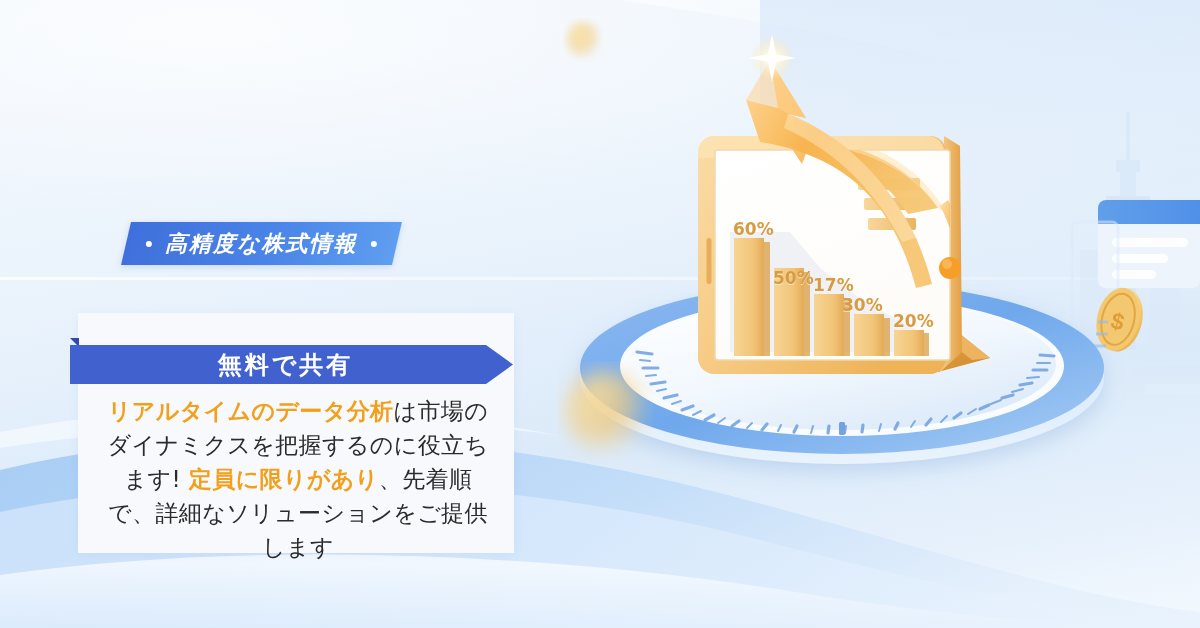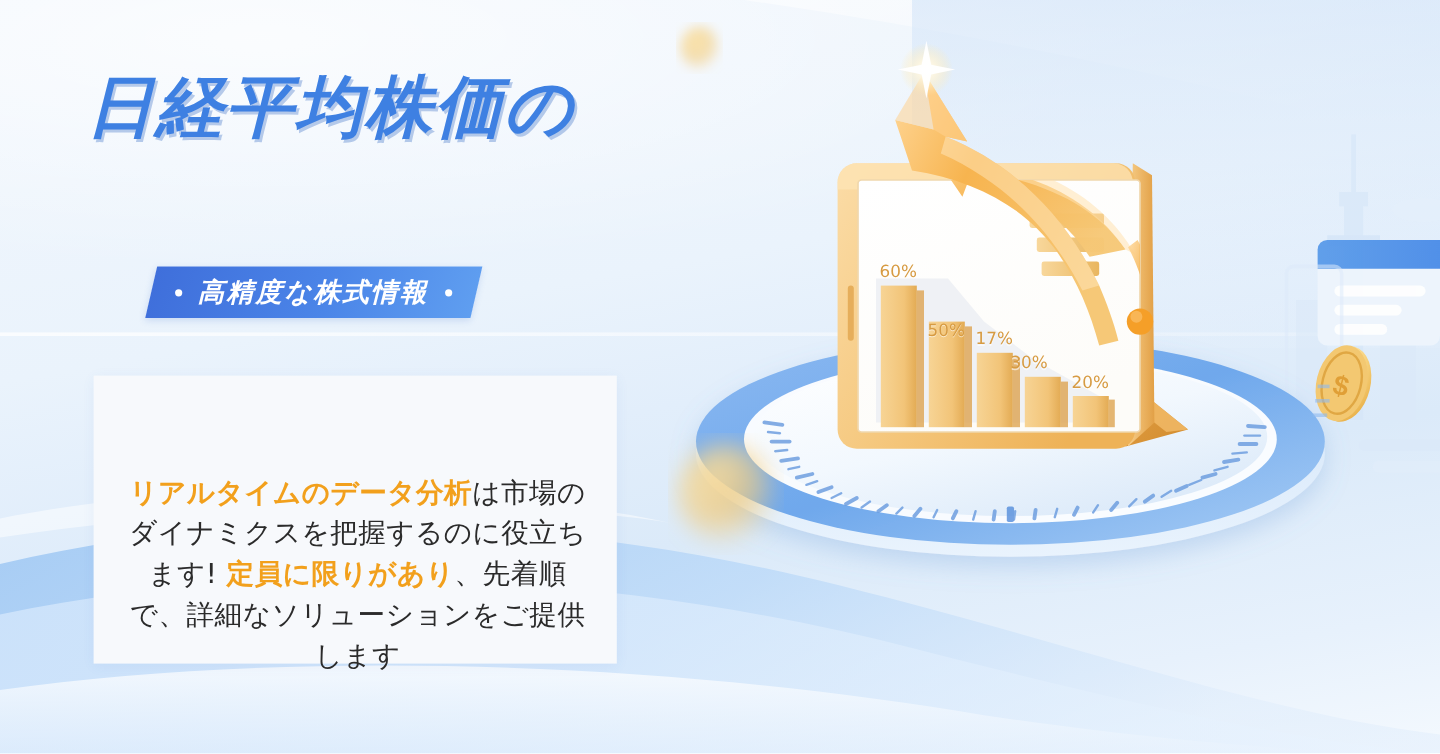--- a/index.html
+++ b/index.html
@@ -86,21 +86,21 @@
   }
   .hl { color:#f2a01c; font-weight:700; }
 
   
   .illustration { position:absolute; left:520px; top:0; width:680px; height:628px; }
   .illu-svg { position:absolute; inset:0; width:680px; height:628px; }
 
   .chart-label {
     position:absolute;
     font-family:"DejaVu Sans", sans-serif;
-    font-size:14px; color:#d79b42; font-weight:400;
+    font-size:17px; color:#d79b42; font-weight:700;
     text-shadow:0 1px 0 rgba(255,255,255,.6);
     white-space:nowrap;
   }
 </style>
 </head>
 <body>
 
 <div id="banner">
 
   <div class="bg-band"></div>
@@ -140,34 +140,40 @@
 
     <rect x="760" y="0" width="440" height="290" fill="url(#skygrad)"></rect>
 
     <path d="M0,470 C220,418 470,430 700,488 C900,538 1060,596 1200,612 L1200,628 L0,628 Z" fill="url(#wave1)"></path>
     <path d="M0,512 C240,462 520,478 760,540 C940,586 1080,618 1200,628 L0,628 Z" fill="url(#wave2)"></path>
     <path d="M0,575 C250,540 560,552 820,596 C980,620 1110,628 1200,628 L0,628 Z" fill="url(#wave3)"></path>
 
     <path d="M0,432 C180,396 400,402 560,436 C470,420 220,414 0,448 Z" fill="#ffffff" opacity=".5"></path>
   </svg>
 
-  <div class="headline"><span>日経平均株価の</span></div>
+  <div class="headline"></div>
 
   <div class="badge-wrap">
     <div class="badge">
       <div class="badge-inner">
         <span class="badge-dot"></span>
         <span class="badge-text">高精度な株式情報</span>
         <span class="badge-dot"></span>
       </div>
     </div>
   </div>
 
   <div class="card"></div>
 
+  <div class="ribbon-host">
+    <div class="ribbon-fold"></div>
+    <div class="ribbon">
+      <span class="ribbon-text">無料で共有</span>
+    </div>
+  </div>
 
   <div class="card-body">
     <span class="hl">リアルタイムのデータ分析</span><span>は市場のダイナミクスを把握するのに役立ちます! </span><span class="hl">定員に限りがあり</span><span>、先着順で、詳細なソリューションをご提供します</span>
   </div>
 
   <div class="illustration">
     <svg class="illu-svg" viewBox="0 0 680 628">
       <defs>
         <linearGradient id="discTop" x1="0" y1="0" x2="0.7" y2="1">
           <stop offset="0" stop-color="#ffffff"></stop>

